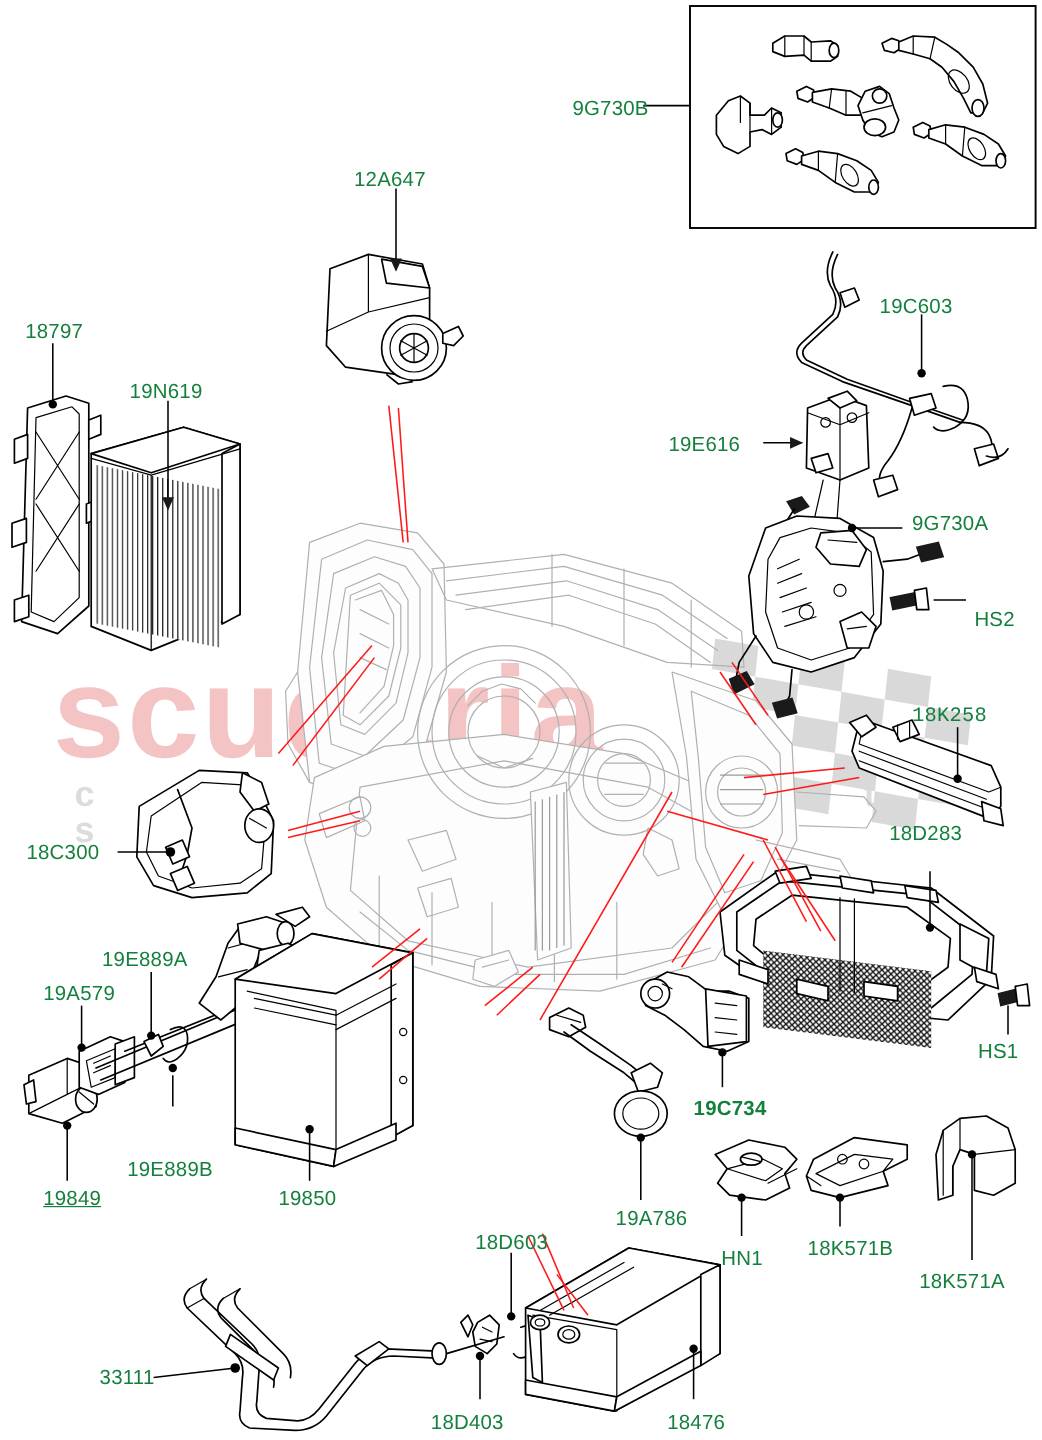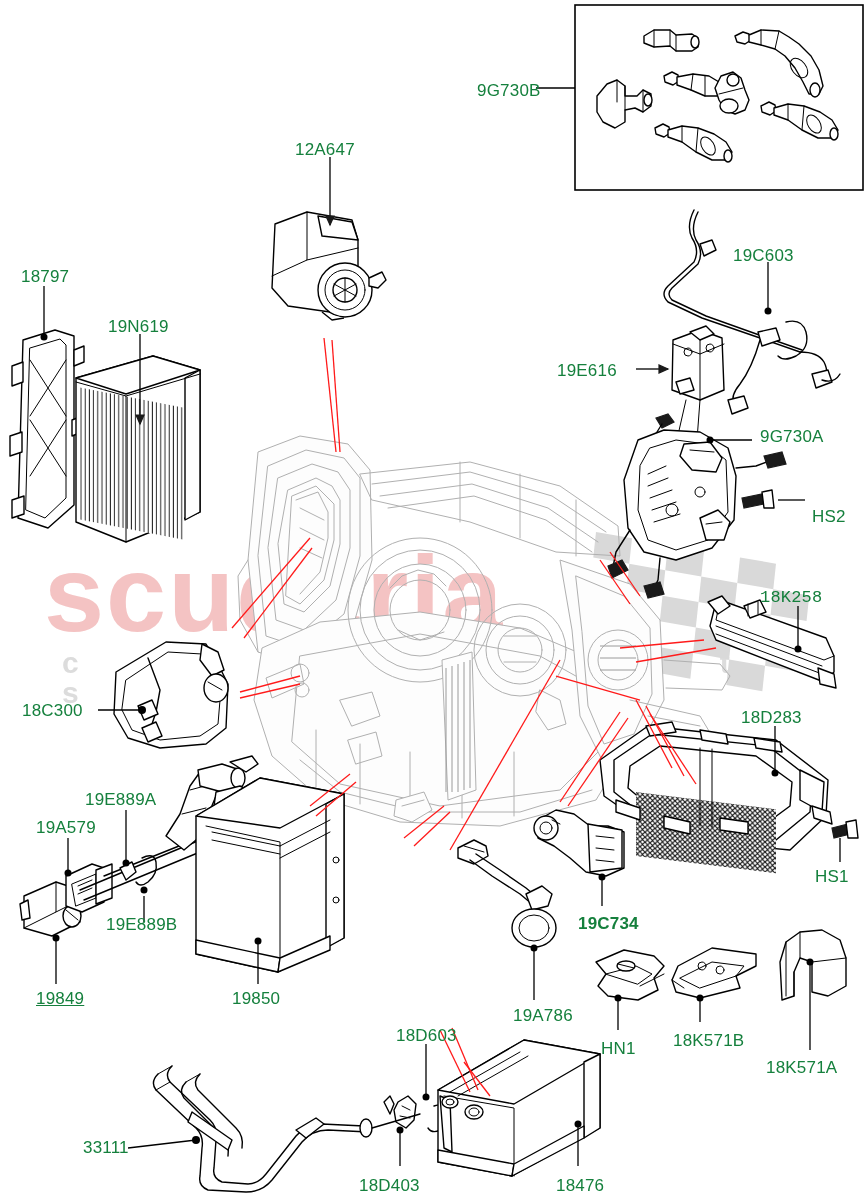--- a/index.html
+++ b/index.html
@@ -502,24 +502,24 @@
   <div class="lbl" style="left:477px;top:82px;">9G730B</div>
   <div class="lbl" style="left:295px;top:141px;">12A647</div>
   <div class="lbl" style="left:21px;top:268px;">18797</div>
   <div class="lbl" style="left:108px;top:318px;">19N619</div>
   <div class="lbl" style="left:733px;top:247px;">19C603</div>
   <div class="lbl" style="left:557px;top:362px;">19E616</div>
   <div class="lbl" style="left:760px;top:428px;">9G730A</div>
   <div class="lbl" style="left:812px;top:492px;margin-top:16px;">HS2</div>
   <div class="lbl" style="left:760px;top:589px;font-family:Liberation Mono, monospace;">18K258</div>
   <div class="lbl" style="left:22px;top:702px;">18C300</div>
-  <div class="lbl" style="left:741px;top:709px;">18D283</div>
+  <div class="lbl" style="left:741px;top:686px;">18D283</div>
   <div class="lbl" style="left:85px;top:791px;">19E889A</div>
   <div class="lbl" style="left:36px;top:819px;text-align:right;">19A579</div>
-  <div class="lbl" style="left:106px;top:916px;">19E889B</div>
+  <div class="lbl" style="left:106px;top:966px;">19E889B</div>
   <div class="lbl" style="left:36px;top:990px;text-decoration:underline;">19849</div>
   <div class="lbl" style="left:232px;top:990px;">19850</div>
   <div class="lbl" style="left:815px;top:868px;">HS1</div>
   <div class="lbl" style="left:578px;top:915px;font-weight:bold;">19C734</div>
   <div class="lbl" style="left:513px;top:1007px;">19A786</div>
   <div class="lbl" style="left:601px;top:1040px;">HN1</div>
   <div class="lbl" style="left:673px;top:1032px;">18K571B</div>
   <div class="lbl" style="left:766px;top:1059px;">18K571A</div>
   <div class="lbl" style="left:396px;top:1027px;">18D603</div>
   <div class="lbl" style="left:83px;top:1139px;">33111</div>

